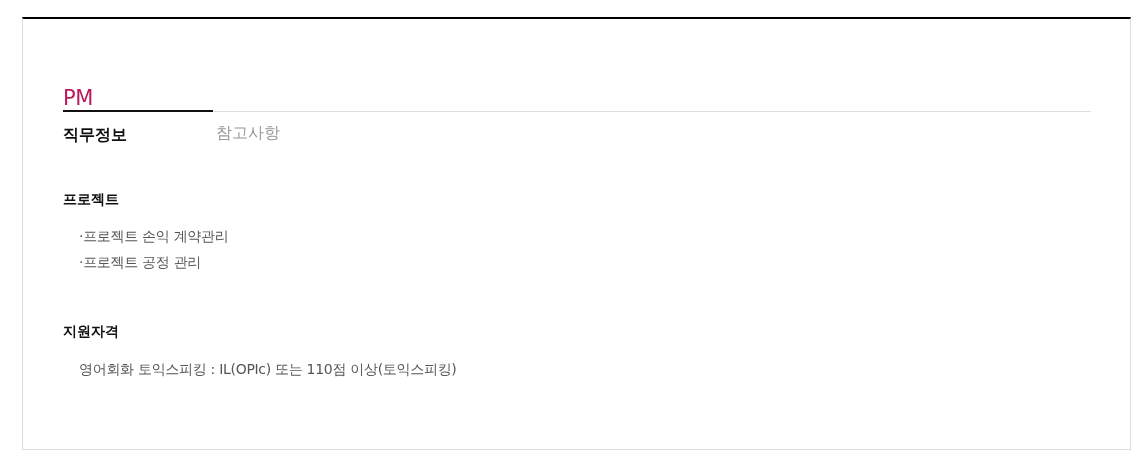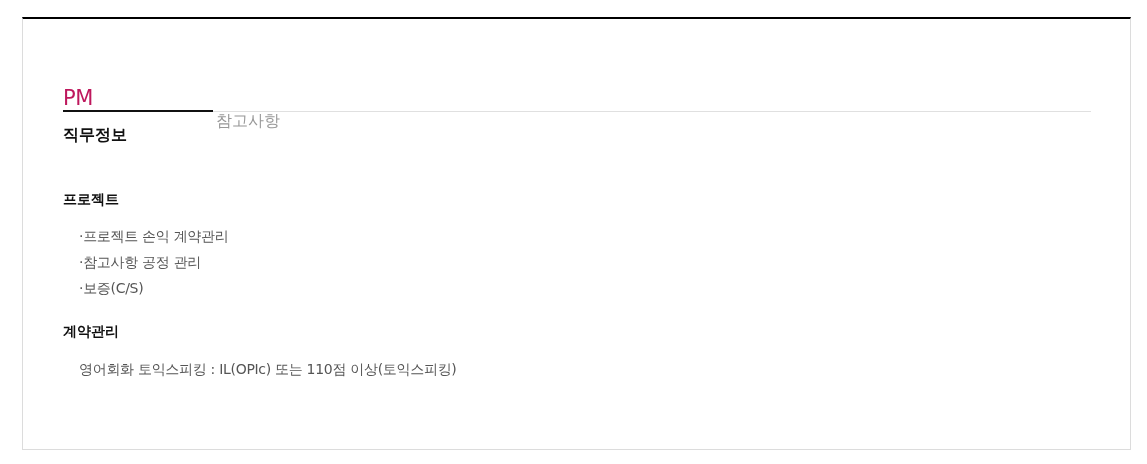--- a/index.html
+++ b/index.html
@@ -4,42 +4,41 @@
   <style>
     html, body { margin: 0; padding: 0; background: #ffffff; }
     body { width: 1147px; height: 464px; position: relative; font-family: "DejaVu Sans", "Liberation Sans", sans-serif; overflow: hidden; }
     .card {
       position: absolute; left: 22px; top: 17px; width: 1107px; height: 430px;
       border-left: 1px solid #dcdcdc; border-right: 1px solid #dcdcdc; border-bottom: 1px solid #dcdcdc;
       border-top: 2px solid #000000; box-sizing: content-box;
     }
     .title { position: absolute; left: 40px; top: 34px; font-size: 21px; font-weight: 500; color: #be185d; letter-spacing: -0.5px; margin-top: 33px; }
     .tabs { position: absolute; left: 40px; top: 92px; width: 1028px; height: 40px; border-top: 1px solid #e0e0e0; }
-    .tab { position: absolute; top: -1px; width: 150px; height: 40px; box-sizing: border-box; font-size: 16px; cursor: pointer; }
+    .tab { position: absolute; top: -1px; width: 150px; height: 40px; padding-top: 12px; box-sizing: border-box; font-size: 16px; cursor: pointer; }
     .tab.active { left: 0; border-top: 2px solid #111; color: #111; font-weight: 700; top: -2px; padding-top: 13px; }
     .tab.inactive { left: 153px; color: #999; font-weight: 400; }
     .section-title { position: absolute; left: 40px; font-size: 14px; font-weight: 700; color: #111; }
     .list { position: absolute; left: 56px; margin: 0; padding: 0; list-style: none; font-size: 14px; color: #555; }
     .list li { height: 26px; line-height: 26px; letter-spacing: -0.3px; }
   </style>
 </head>
 <body>
 
 <div class="card">
   <div class="title">PM</div>
 
   <div class="tabs">
     <div class="tab active">직무정보</div>
     <div class="tab inactive">참고사항</div>
   </div>
 
   <div class="section-title" style="top:172px;">프로젝트</div>
   <ul class="list" style="top:204px;">
     <li>·프로젝트 손익 계약관리</li>
-    <li>·참고사항 공정 관리</li>
-    <li>·보증(C/S)</li>
+    <li>·프로젝트 공정 관리</li>
   </ul>
 
-  <div class="section-title" style="top:304px;">계약관리</div>
+  <div class="section-title" style="top:304px;">지원자격</div>
   <ul class="list" style="top:337px;">
     <li>영어회화 토익스피킹 : IL(OPIc) 또는 110점 이상(토익스피킹)</li>
   </ul>
 </div>
 
 </body></html>

